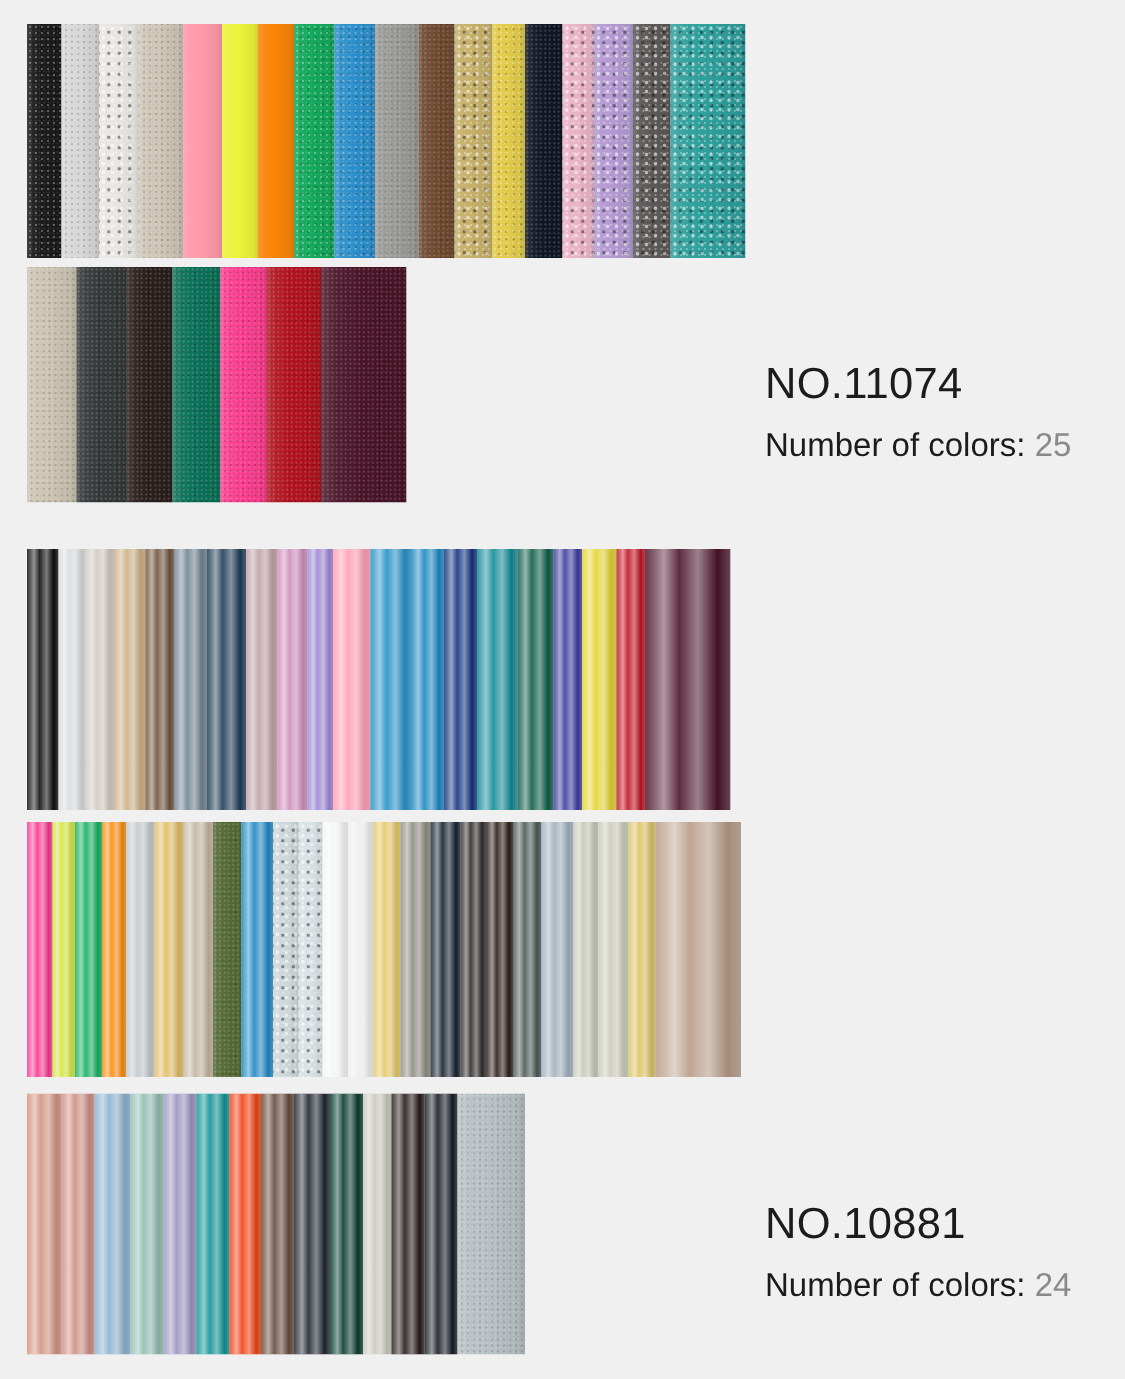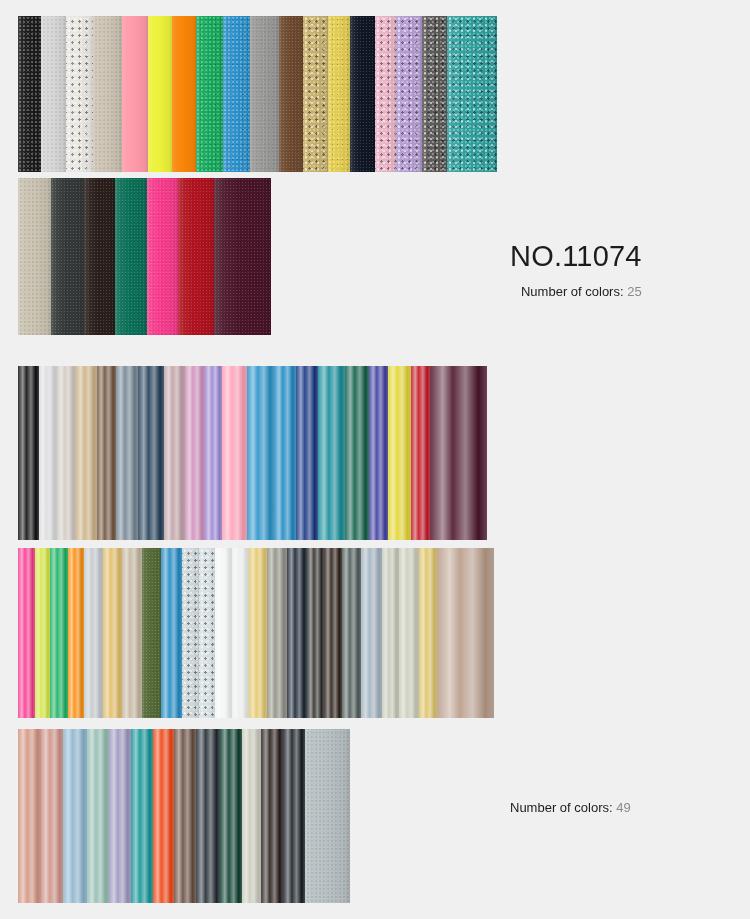--- a/index.html
+++ b/index.html
@@ -109,25 +109,24 @@
     color: #231f20;
   }
   .label-title {
     font-size: 29px;
     letter-spacing: 0.2px;
     color: #1c1c1c;
     margin: 0 0 11px 0;
     white-space: nowrap;
   }
   .label-line {
-    font-size: 13px;
+    font-size: 22px;
     color: #1c1c1c;
     margin: 0 0 7px 0;
     white-space: nowrap;
-    text-align: right;
   }
   .label-line .value {
     color: #8a8a8a;
   }
 </style>
 </head>
 <body style="background: rgb(240, 240, 240);">
 
 <div class="page">
   <div id="panels-root">
@@ -224,16 +223,17 @@
         <div class="strip tex-gloss" style="background: rgb(19, 26, 34); width: 6.62651%;"></div>
         <div class="strip tex-fine" style="background: rgb(183, 192, 195); width: 13.5542%;"></div>
       </div>
     </div>
   <div id="labels-root">
       <div class="label-block" style="left: 510px; top: 240px;">
         <div class="label-title">NO.11074</div>
         <div class="label-line"><span>Number of colors:</span> <span class="value">25</span></div>
       </div>
       <div class="label-block" style="left: 510px; top: 800px;">
-        <div class="label-line"><span>Number of colors:</span> <span class="value">49</span></div>
+        <div class="label-title">NO.10881</div>
+        <div class="label-line"><span>Number of colors:</span> <span class="value">24</span></div>
       </div>
     </div>
 </div>
 
 </body></html>

